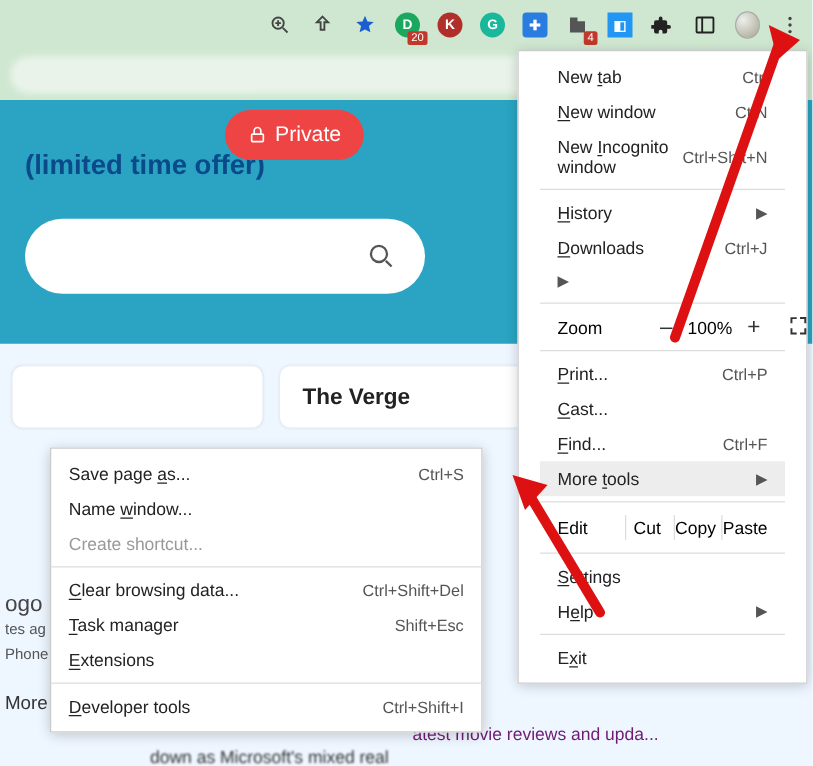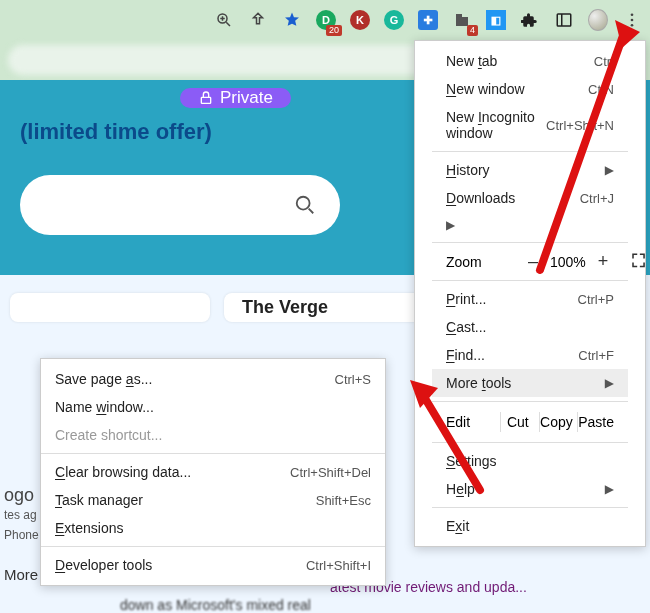--- a/index.html
+++ b/index.html
@@ -16,28 +16,28 @@
   .ext-teal   { background:#19b89b; color:#fff; width:20px;height:20px; font-size:11px;font-weight:bold;display:flex;align-items:center;justify-content:center;}
   .ext-blue   { background:#2a7de0; color:#fff; width:20px;height:20px;border-radius:3px; font-size:11px;font-weight:bold;display:flex;align-items:center;justify-content:center;}
   .ext-dblue  { background:#2196f3; color:#fff; width:20px;height:20px; font-size:11px;font-weight:bold;display:flex;align-items:center;justify-content:center;}
   .avatar { width:22px;height:22px;border-radius:50%;background:radial-gradient(circle at 30% 30%,#eee,#bba 70%,#9a8);border:1px solid #aaa;}
 
   .urlbar { height: 40px; background:#cfe7d0; padding: 0 8px; display:flex; align-items:center; }
   .url-pill { flex:1; height:30px;border-radius:15px;background:#e9f3ea;filter:blur(3px); }
 
   .page { position:absolute; top:80px; left:0; right:0; bottom:0; background:#eef6ff; }
   .hero { background:#2aa4c2; padding:18px 20px 40px; position:relative;}
-  .private-btn { position:absolute; top:8px; left:180px; background:#8b5cf6; color:#fff; border-radius:22px; padding:0 18px; font-size:17px; display:flex; align-items:center; gap:6px; }
+  .private-btn { position:absolute; top:8px; left:180px; background:#ef4444; color:#fff; border-radius:22px; padding:10px 18px; font-size:17px; display:flex; align-items:center; gap:6px; }
   .offer { color:#0b4a8a; font-size:22px; font-weight:600; margin-top:21px; }
   .search-pill { margin-top:30px; width:320px; height:60px; border-radius:30px; background:#fff; display:flex; align-items:center; justify-content:flex-end; padding-right:24px; }
   .search-pill svg{width:22px;height:22px;stroke:#555;fill:none;stroke-width:2;}
   .cards-row{ display:flex; gap:14px; padding:18px 0 0 10px;}
-  .card{ background:#fff;border-radius:8px; padding:4px 18px; min-width:200px; box-shadow:0 0 3px rgba(0,0,0,.1);}
+  .card{ background:#fff;border-radius:8px; padding:14px 18px; min-width:200px; box-shadow:0 0 3px rgba(0,0,0,.1);}
   .card h3{font-size:18px;font-weight:700;color:#222;}
-  .stump{ position:absolute; left:4px; bottom:28px; color:#555; font-size:12px; line-height:20px;}
+  .stump{ position:absolute; left:4px; bottom:40px; color:#555; font-size:12px; line-height:20px;}
   .stump .ogo{font-size:18px;color:#444;}
   .stump .more{font-size:15px;color:#333;}
 
   .main-menu { position:absolute; right:4px; top:40px; width:232px; background:#fff; border:1px solid #ccc; box-shadow:0 2px 10px rgba(0,0,0,.2); padding:6px 17px; z-index:50;}
   .menu-item { display:flex; align-items:center; padding:6px 14px; font-size:14px; color:#222; cursor:pointer; gap:6px; }
   .menu-item .lbl{flex:1;}
   .menu-item .shortcut{ color:#555; font-size:13px;}
   .menu-item .chev{ color:#555; font-size:12px;}
   .menu-item .ul{ text-decoration:underline; text-decoration-thickness:1px; text-underline-offset:2px;}
   .menu-item.highlight{ background:#ededed;}

